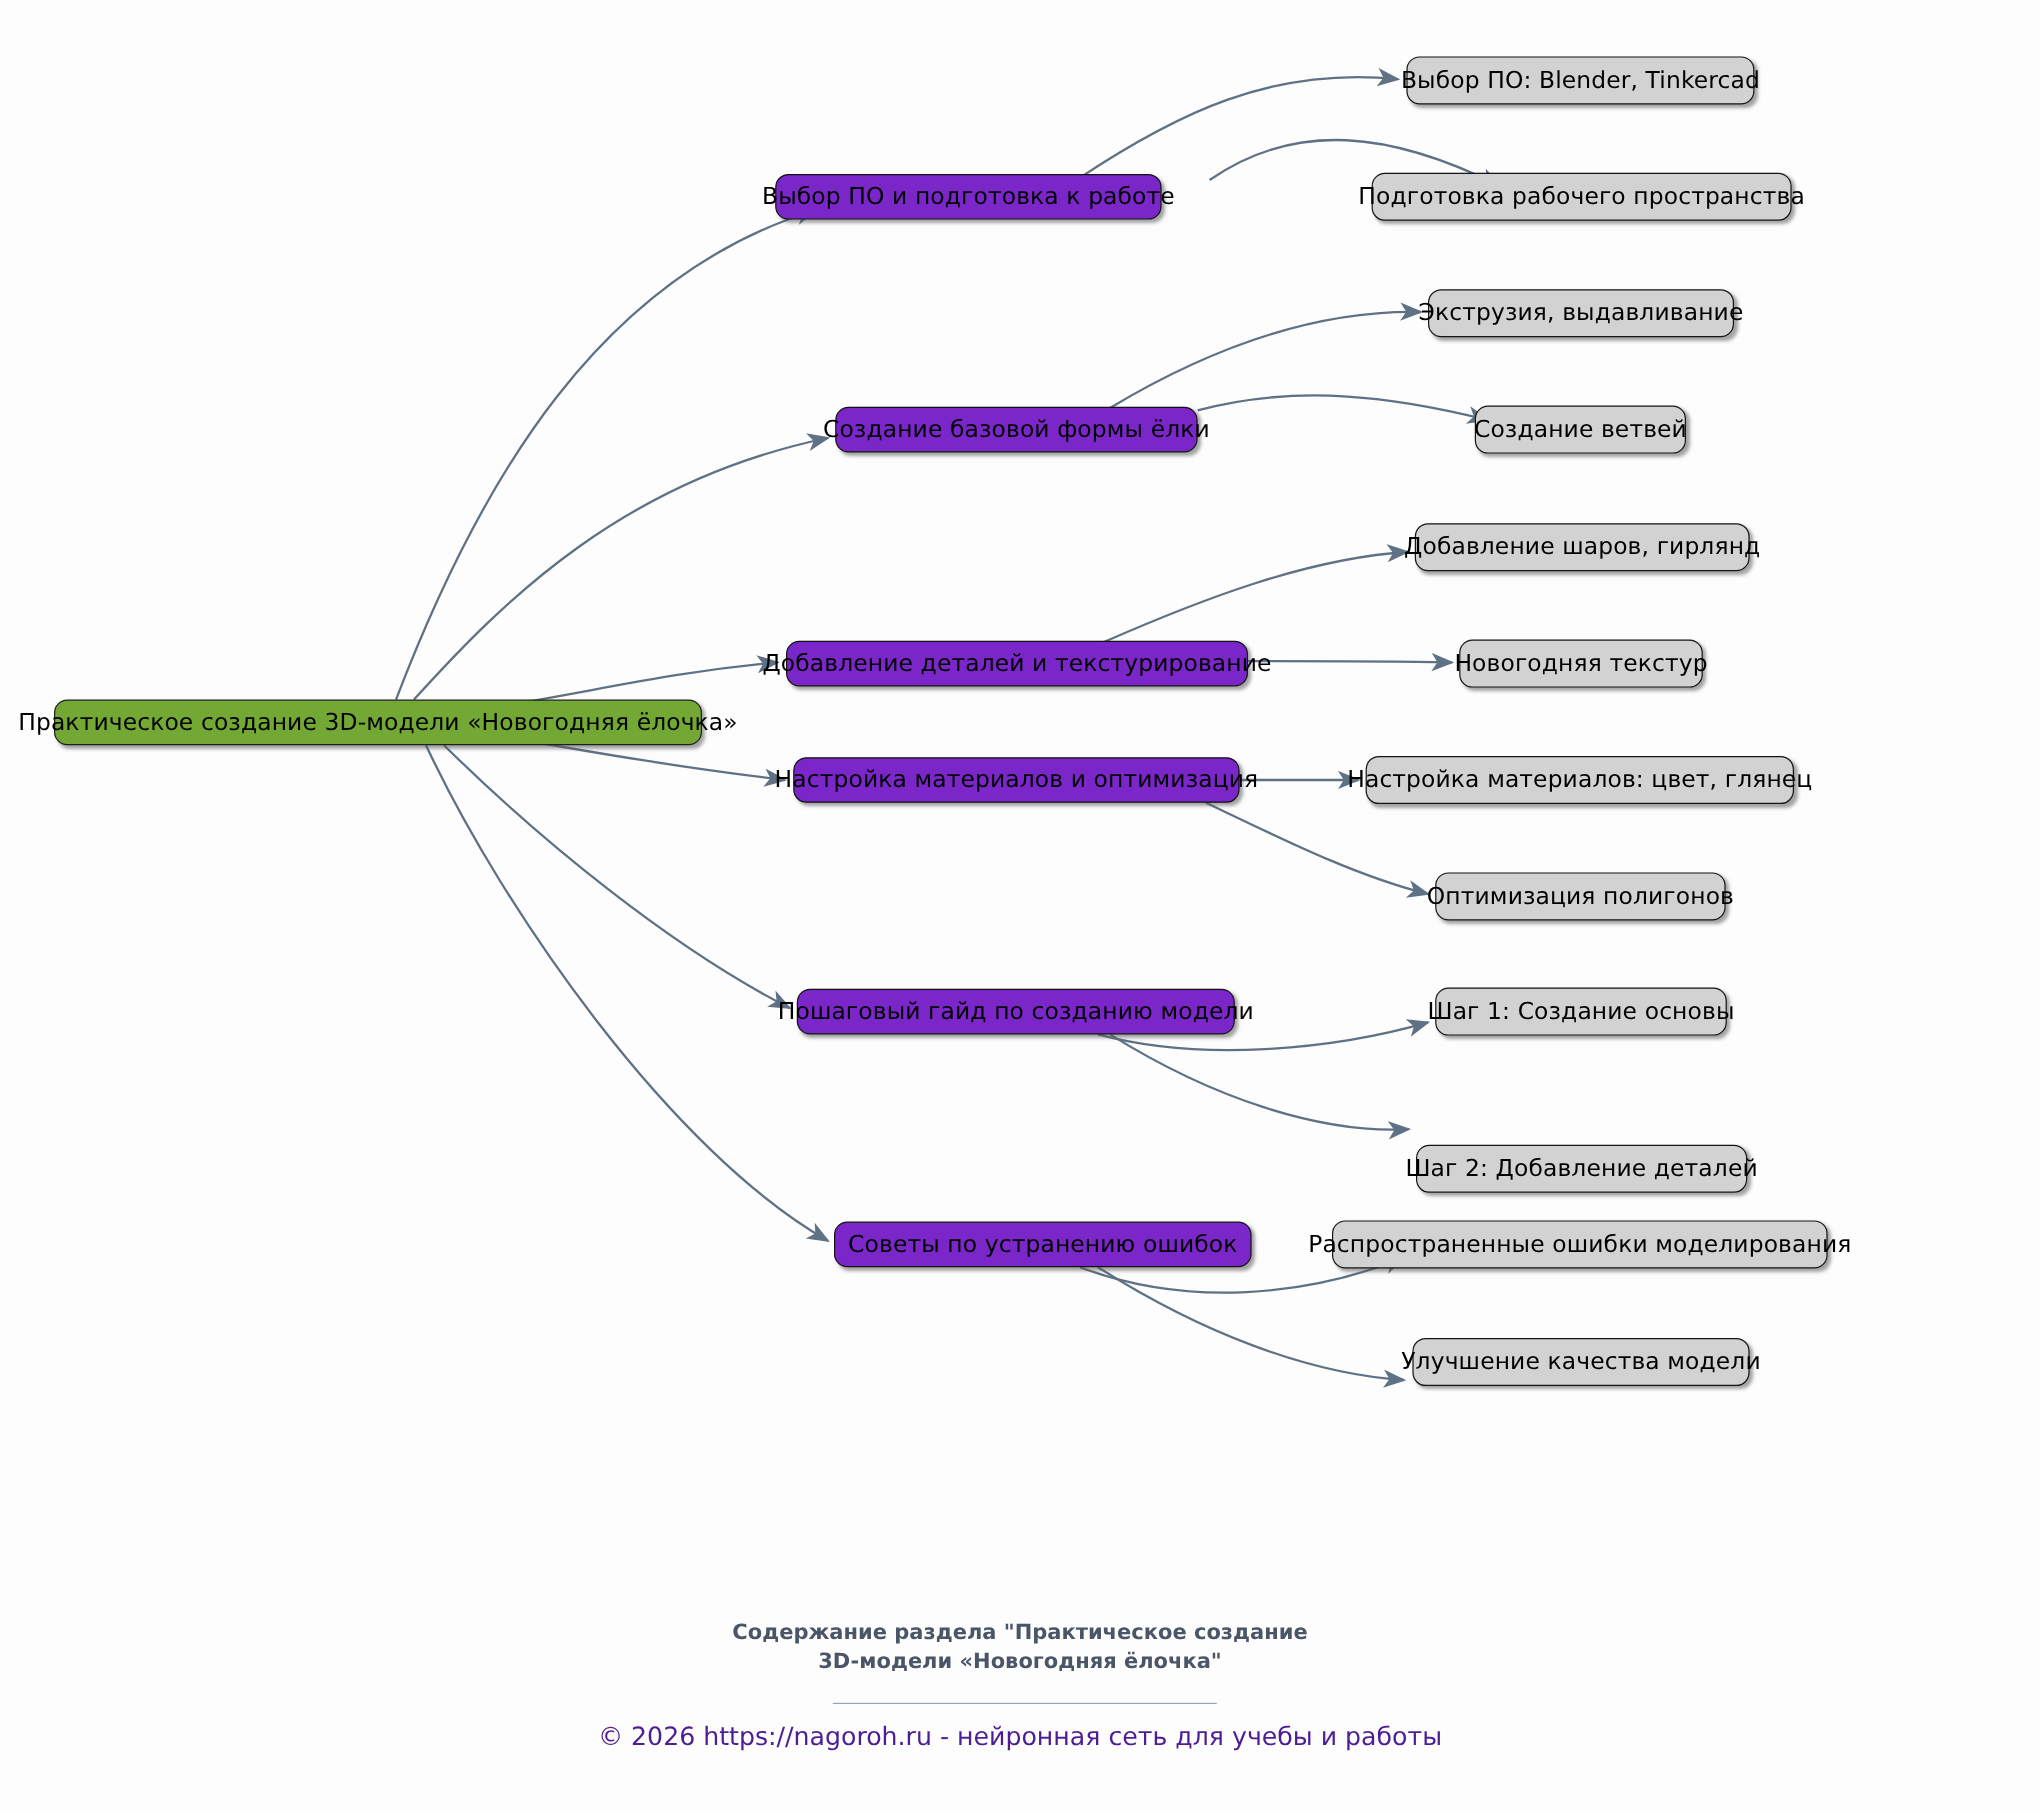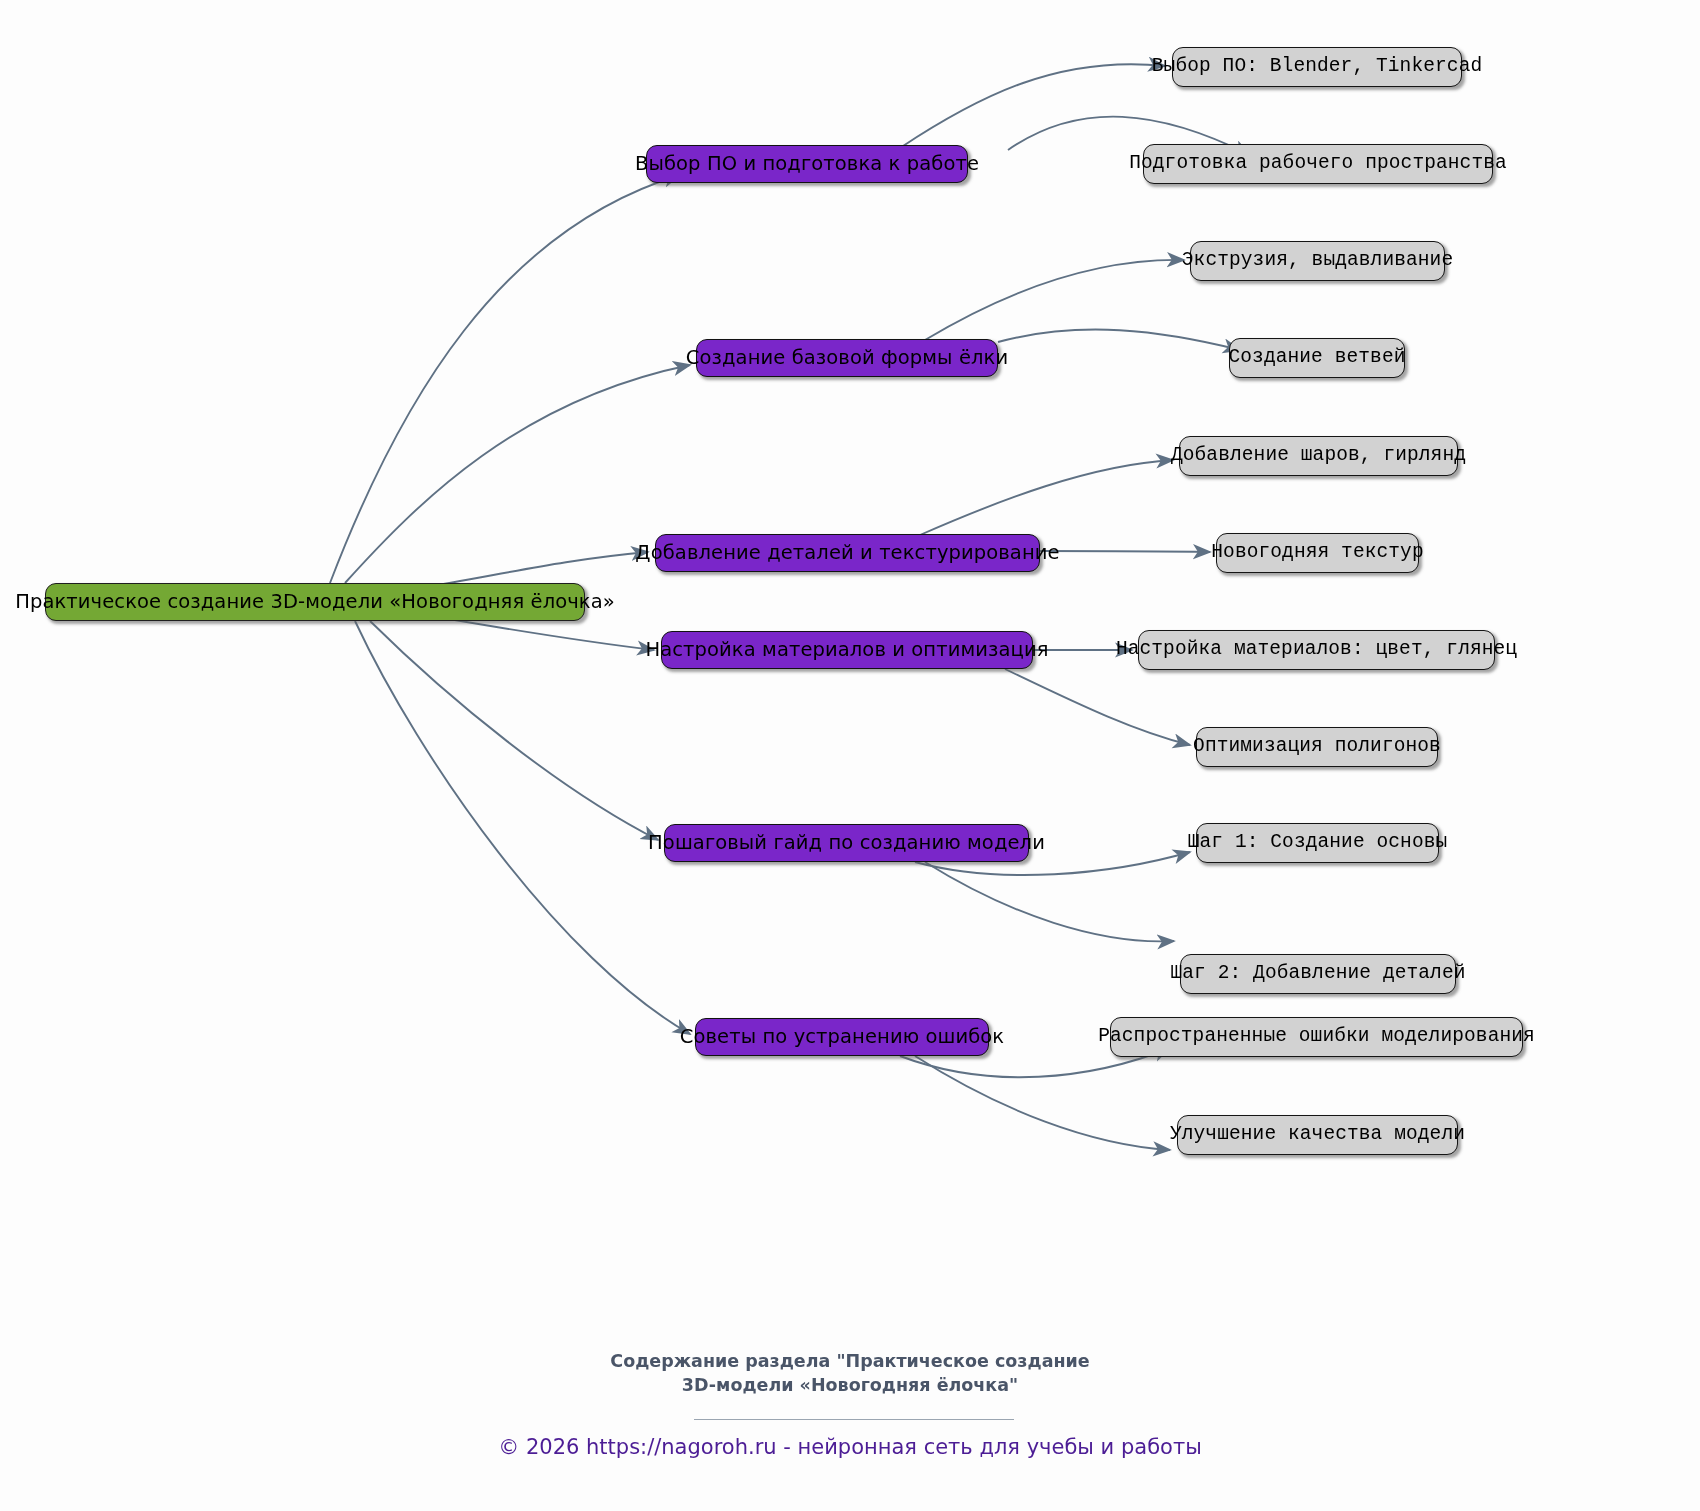--- a/index.html
+++ b/index.html
@@ -50,21 +50,20 @@
     background: #74a834;
     border-color: #1f1f1f;
   }
   .node.branch {
     background: #7a26c9;
     border-color: #121212;
   }
   .node.leaf {
     background: #d2d2d2;
     border-color: #151515;
-    font-family: Liberation Mono, monospace;
   }
   .footer {
     position: absolute;
     left: 0;
     width: 1700px;
     text-align: center;
   }
   .footer-caption {
     top: 1350px;
     font-size: 17.5px;
@@ -173,21 +172,21 @@
   <div class="node branch" style="left:664px; top:824px; width:365px; height:38px;">
     <span>Пошаговый гайд по созданию модели</span>
   </div>
   <div class="node leaf" style="left:1196px; top:823px; width:243px; height:40px;">
     <span>Шаг 1: Создание основы</span>
   </div>
   <div class="node leaf" style="left:1180px; top:921px; width:276px; height:40px;margin-top:33px;">
     <span>Шаг 2: Добавление деталей</span>
   </div>
 
-  <div class="node branch" style="left:695px; top:1018px; width:294px; height:38px;">
+  <div class="node branch" style="left:695px; top:1018px; width:348px; height:38px;">
     <span>Советы по устранению ошибок</span>
   </div>
   <div class="node leaf" style="left:1110px; top:1017px; width:413px; height:40px;">
     <span>Распространенные ошибки моделирования</span>
   </div>
   <div class="node leaf" style="left:1177px; top:1115px; width:281px; height:40px;">
     <span>Улучшение качества модели</span>
   </div>
 
   <div class="footer footer-caption">

